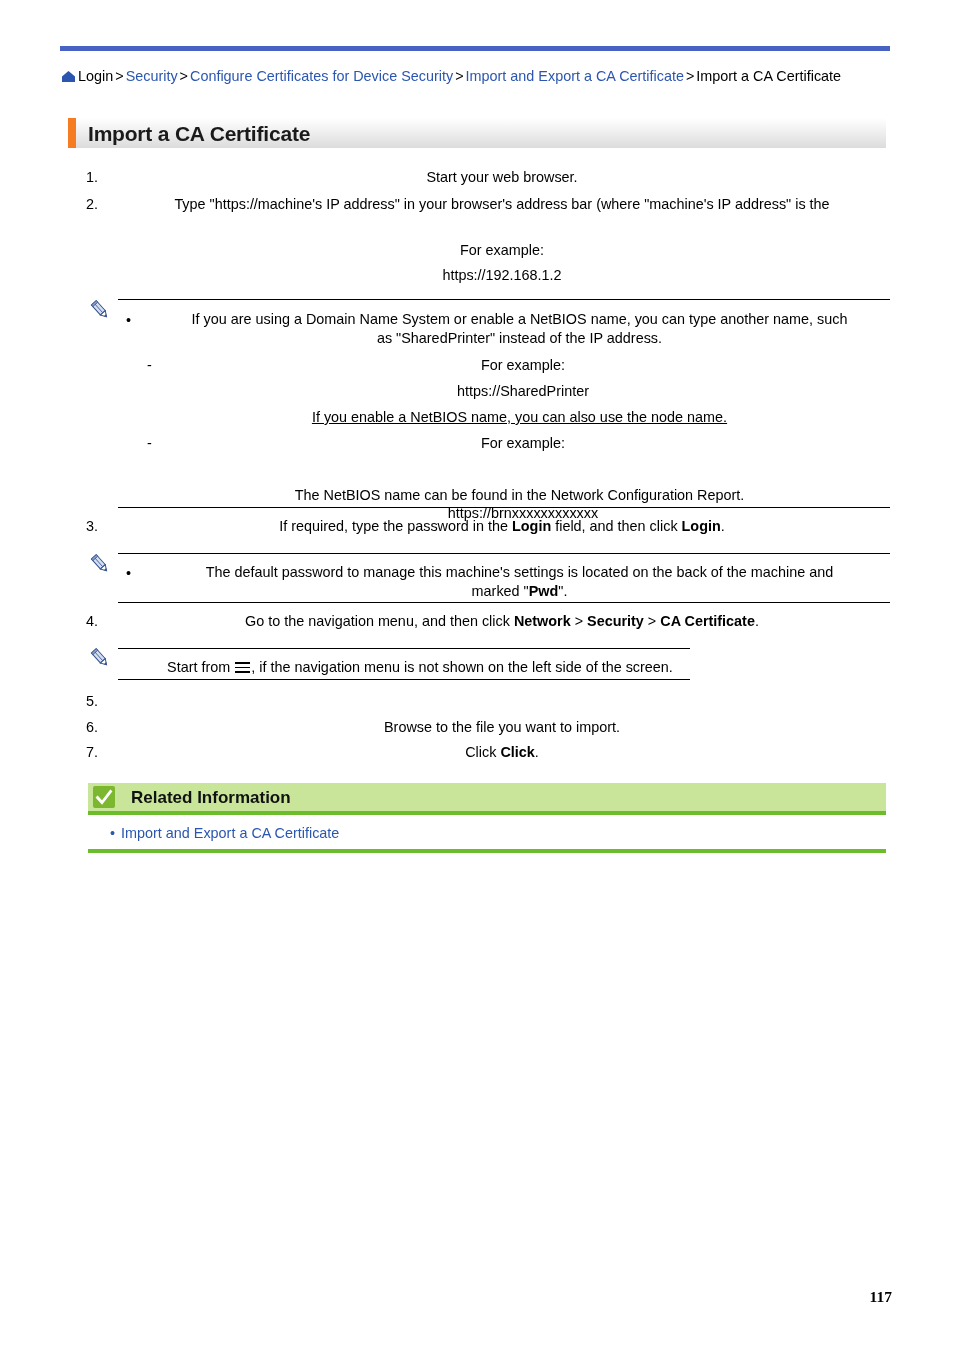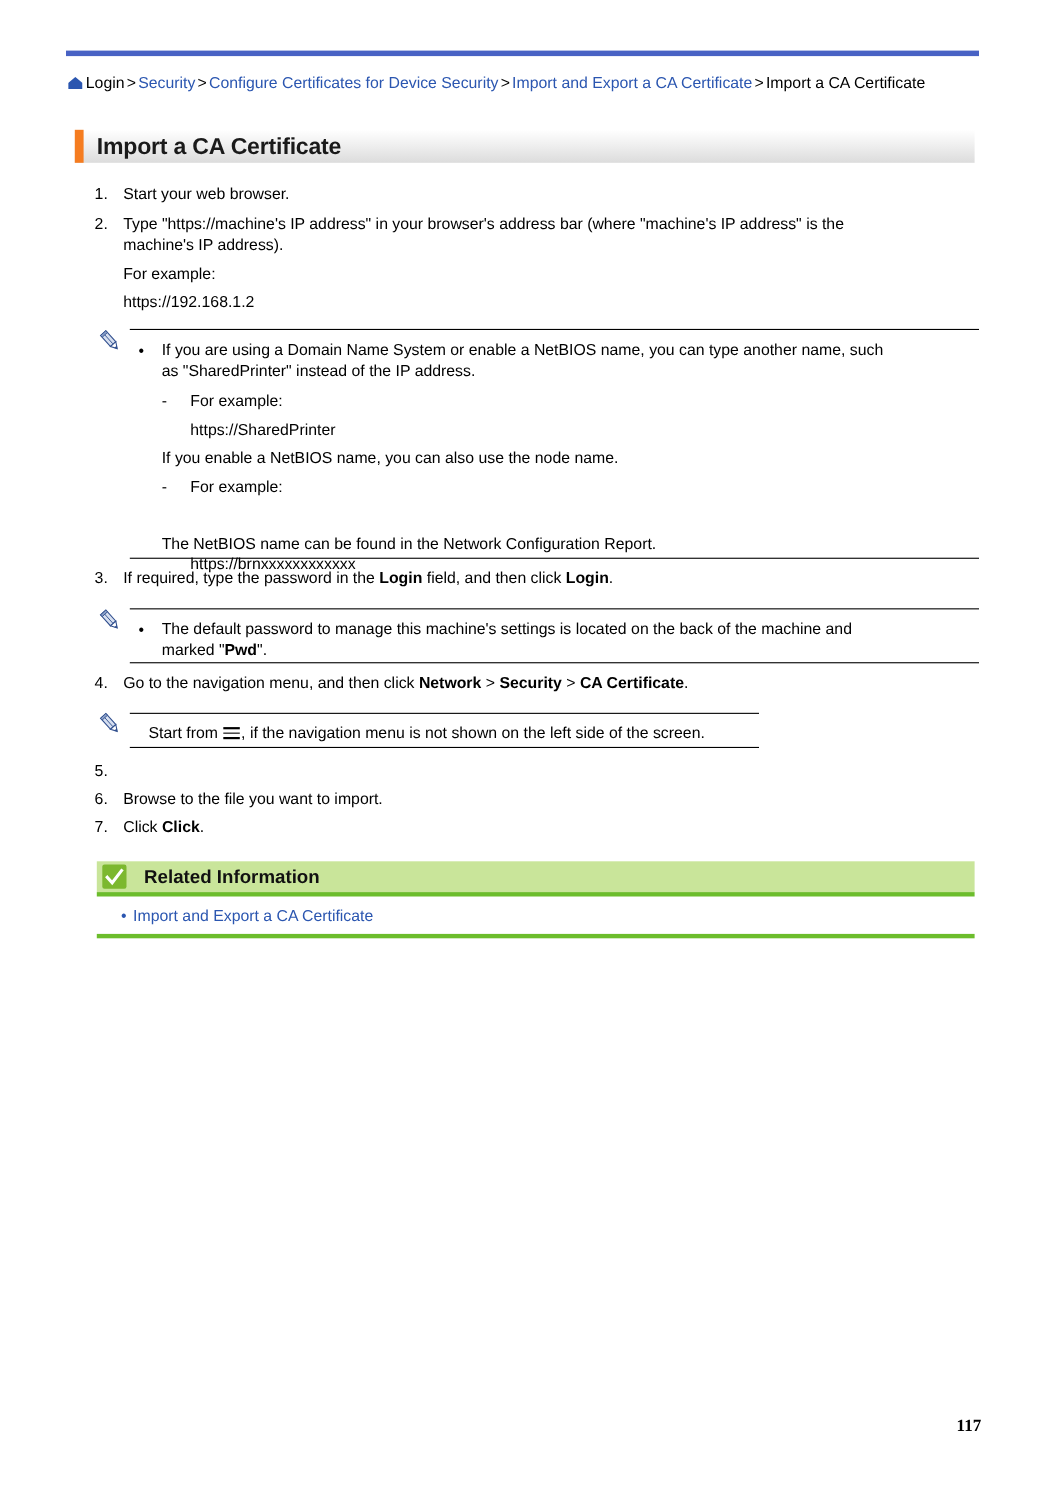--- a/index.html
+++ b/index.html
@@ -90,20 +90,21 @@
     color: #1a1a1a;
     line-height: 29px;
   }
 
   
   .tb {
     position: absolute;
     font-size: 14.4px;
     line-height: 21px;
     color: #000000;
+    text-align: center;
   }
   .num {
     position: absolute;
     font-size: 14.4px;
     line-height: 21px;
     text-align: right;
     width: 20px;
     color: #000000;
   }
   b { font-weight: bold; }
@@ -231,21 +232,20 @@
 
   <div class="title-band"></div>
   <div class="title-accent"></div>
   <div class="title-text">Import a CA Certificate</div>
 
   <div class="num" style="left:78px; top:167px;">1.</div>
   <div class="tb" style="left:112px; top:167px; width:780px;">Start your web browser.</div>
 
   <div class="num" style="left:78px; top:194px;">2.</div>
   <div class="tb" style="left:112px; top:194px; width:780px;">Type "https://machine's IP address" in your browser's address bar (where "machine's IP address" is the</div>
-  <div class="tb" style="left:112px; top:213px; width:780px;">machine's IP address).</div>
   <div class="tb" style="left:112px; top:240px; width:780px;">For example:</div>
   <div class="tb" style="left:112px; top:265px; width:780px;">https://192.168.1.2</div>
 
   <div class="note-rule" style="left:118px; top:299px; width:772px;"></div>
   <div class="pencil-icon" style="left:89px; top:299px;">
     <svg width="22" height="22" viewBox="0 0 22 22" xmlns="http://www.w3.org/2000/svg">
       <g transform="rotate(-42 11 11)">
         <rect x="8" y="1.5" width="6.5" height="13.5" fill="#d6dff0" stroke="#33518f" stroke-width="1"></rect>
         <line x1="11.2" y1="2.2" x2="11.2" y2="14.6" stroke="#33518f" stroke-width="0.8"></line>
         <rect x="8" y="1.5" width="6.5" height="2.2" fill="#8aa0c8" stroke="#33518f" stroke-width="0.8"></rect>
@@ -253,21 +253,21 @@
         <polygon points="9.6,18.2 12.9,18.2 11.25,20.7" fill="#33518f"></polygon>
       </g>
     </svg>
   </div>
   <div class="note-bullet" style="left:126px; top:310px;">•</div>
   <div class="tb" style="left:147px; top:309px; width:745px;">If you are using a Domain Name System or enable a NetBIOS name, you can type another name, such</div>
   <div class="tb" style="left:147px; top:328px; width:745px;">as "SharedPrinter" instead of the IP address.</div>
   <div class="tb" style="left:147px; top:355px;">-</div>
   <div class="tb" style="left:173px; top:355px; width:700px;">For example:</div>
   <div class="tb" style="left:173px; top:381px; width:700px;">https://SharedPrinter</div>
-  <div class="tb" style="left:147px; top:407px; width:745px;">If you enable a NetBIOS name, you can also use the node name.</div>
+  <div class="tb" style="left:147px; top:407px; width:745px;text-decoration:underline;">If you enable a NetBIOS name, you can also use the node name.</div>
   <div class="tb" style="left:147px; top:433px;">-</div>
   <div class="tb" style="left:173px; top:433px; width:700px;">For example:</div>
   <div class="tb" style="left:173px; top:459px; width:700px;margin-top:44px;">https://brnxxxxxxxxxxxx</div>
   <div class="tb" style="left:147px; top:485px; width:745px;">The NetBIOS name can be found in the Network Configuration Report.</div>
   <div class="note-rule" style="left:118px; top:507px; width:772px;"></div>
 
   <div class="num" style="left:78px; top:516px;">3.</div>
   <div class="tb" style="left:112px; top:516px; width:780px;"><span>If required, type the password in the </span><b>Login</b><span> field, and then click </span><b>Login</b><span>.</span></div>
 
   <div class="note-rule" style="left:118px; top:553px; width:772px;"></div>

